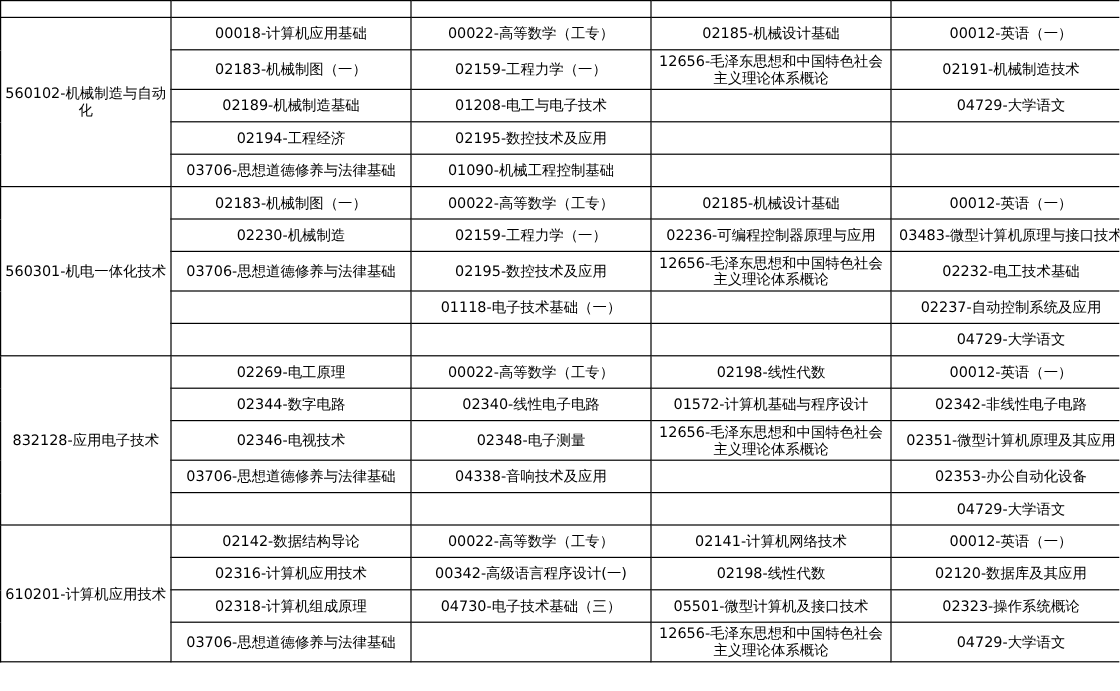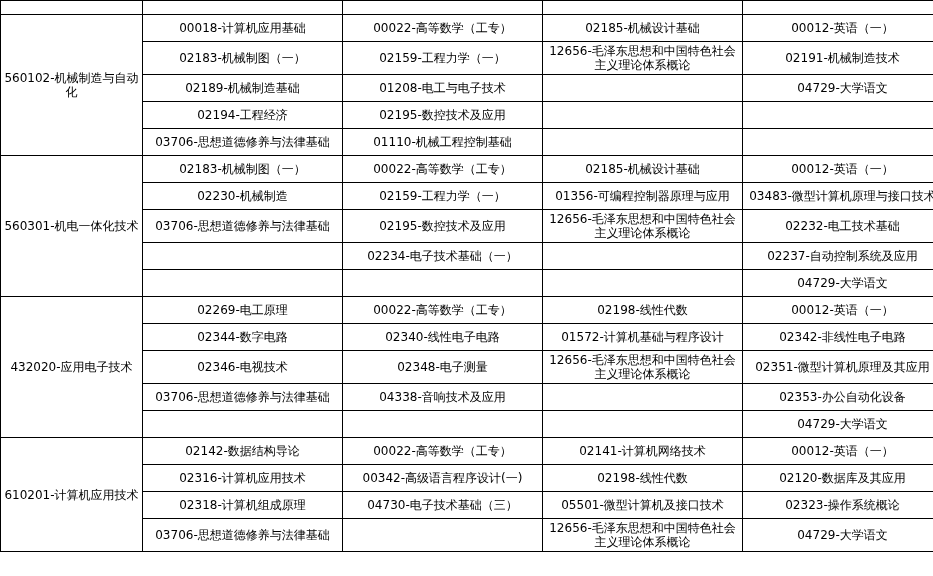--- a/index.html
+++ b/index.html
@@ -92,57 +92,57 @@
           <td class="subject-cell">04729-大学语文</td>
         </tr>
         <tr>
           <td class="subject-cell">02194-工程经济</td>
           <td class="subject-cell">02195-数控技术及应用</td>
           <td class="subject-cell"></td>
           <td class="subject-cell"></td>
         </tr>
         <tr>
           <td class="subject-cell">03706-思想道德修养与法律基础</td>
-          <td class="subject-cell">01110-机械工程控制基础</td>
+          <td class="subject-cell">01090-机械工程控制基础</td>
           <td class="subject-cell"></td>
           <td class="subject-cell"></td>
         </tr>
         <tr>
           <td class="major-cell" rowspan="5">560301-机电一体化技术</td>
           <td class="subject-cell">02183-机械制图（一）</td>
           <td class="subject-cell">00022-高等数学（工专）</td>
           <td class="subject-cell">02185-机械设计基础</td>
           <td class="subject-cell">00012-英语（一）</td>
         </tr>
         <tr>
           <td class="subject-cell">02230-机械制造</td>
           <td class="subject-cell">02159-工程力学（一）</td>
-          <td class="subject-cell">01356-可编程控制器原理与应用</td>
+          <td class="subject-cell">02236-可编程控制器原理与应用</td>
           <td class="subject-cell">03483-微型计算机原理与接口技术</td>
         </tr>
         <tr>
           <td class="subject-cell">03706-思想道德修养与法律基础</td>
           <td class="subject-cell">02195-数控技术及应用</td>
           <td class="subject-cell two-line">12656-毛泽东思想和中国特色社会主义理论体系概论</td>
           <td class="subject-cell">02232-电工技术基础</td>
         </tr>
         <tr>
           <td class="subject-cell"></td>
-          <td class="subject-cell">02234-电子技术基础（一）</td>
+          <td class="subject-cell">01118-电子技术基础（一）</td>
           <td class="subject-cell"></td>
           <td class="subject-cell">02237-自动控制系统及应用</td>
         </tr>
         <tr>
           <td class="subject-cell"></td>
           <td class="subject-cell"></td>
           <td class="subject-cell"></td>
           <td class="subject-cell">04729-大学语文</td>
         </tr>
         <tr>
-          <td class="major-cell" rowspan="5">432020-应用电子技术</td>
+          <td class="major-cell" rowspan="5">832128-应用电子技术</td>
           <td class="subject-cell">02269-电工原理</td>
           <td class="subject-cell">00022-高等数学（工专）</td>
           <td class="subject-cell">02198-线性代数</td>
           <td class="subject-cell">00012-英语（一）</td>
         </tr>
         <tr>
           <td class="subject-cell">02344-数字电路</td>
           <td class="subject-cell">02340-线性电子电路</td>
           <td class="subject-cell">01572-计算机基础与程序设计</td>
           <td class="subject-cell">02342-非线性电子电路</td>

